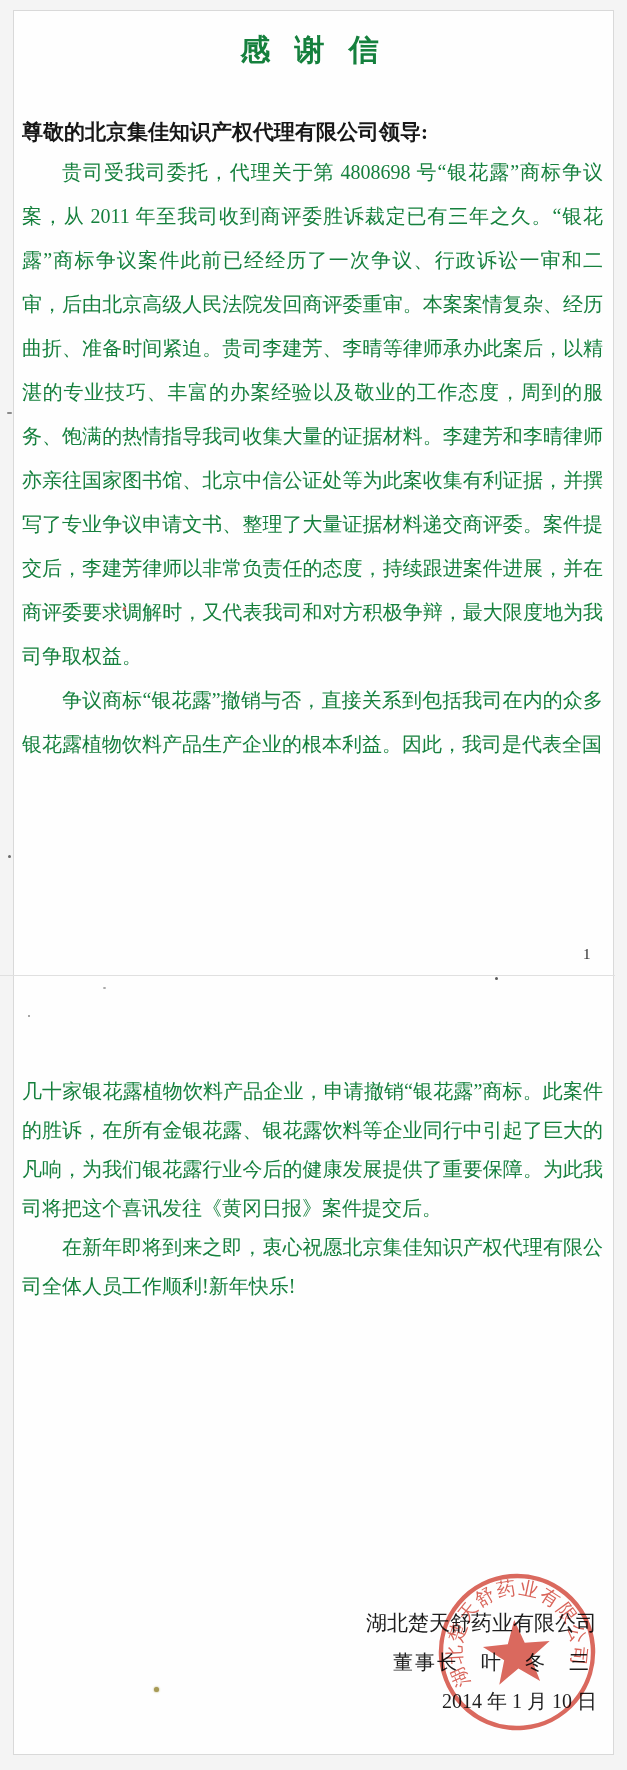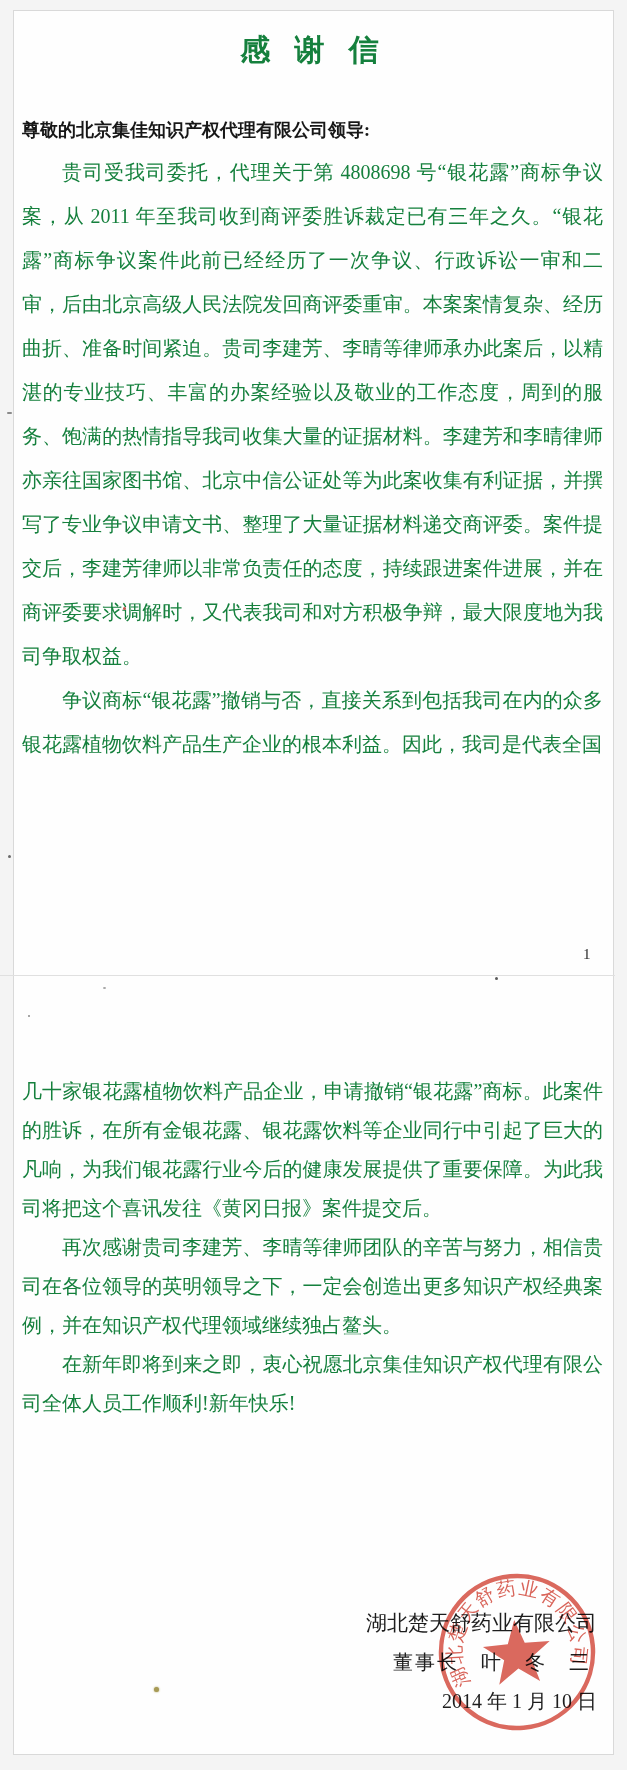--- a/index.html
+++ b/index.html
@@ -20,21 +20,21 @@
   .title{
     position:absolute;left:0;top:30px;width:627px;
     text-align:center;
     font-size:30px;font-weight:700;
     letter-spacing:8px;
     font-family:"Liberation Sans","DejaVu Sans",sans-serif;
     color:#15803d;
   }
   .greeting{
     position:absolute;left:22px;top:118px;width:580px;
-    font-size:18px;font-weight:700;
+    font-size:21px;font-weight:700;
     color:#171717;
   }
   .bodytext{
     position:absolute;left:22px;width:581px;
     font-size:20px;
     text-align:justify;
     color:#15803d;
   }
   .body-p1{top:150px;line-height:44px;}
   .body-p2{top:1072px;line-height:39px;}
@@ -90,21 +90,20 @@
 <div class="bodytext body-p1">
   <p>贵司受我司委托，代理关于第 4808698 号“银花露”商标争议案，从 2011 年至我司收到商评委胜诉裁定已有三年之久。“银花露”商标争议案件此前已经经历了一次争议、行政诉讼一审和二审，后由北京高级人民法院发回商评委重审。本案案情复杂、经历曲折、准备时间紧迫。贵司李建芳、李晴等律师承办此案后，以精湛的专业技巧、丰富的办案经验以及敬业的工作态度，周到的服务、饱满的热情指导我司收集大量的证据材料。李建芳和李晴律师亦亲往国家图书馆、北京中信公证处等为此案收集有利证据，并撰写了专业争议申请文书、整理了大量证据材料递交商评委。案件提交后，李建芳律师以非常负责任的态度，持续跟进案件进展，并在商评委要求调解时，又代表我司和对方积极争辩，最大限度地为我司争取权益。</p>
   <p>争议商标“银花露”撤销与否，直接关系到包括我司在内的众多银花露植物饮料产品生产企业的根本利益。因此，我司是代表全国</p>
 </div>
 
 <div class="page-number">1</div>
 <div class="page-seam"></div>
 
 <div class="bodytext body-p2">
   <p class="no-indent">几十家银花露植物饮料产品企业，申请撤销“银花露”商标。此案件的胜诉，在所有金银花露、银花露饮料等企业同行中引起了巨大的凡响，为我们银花露行业今后的健康发展提供了重要保障。为此我司将把这个喜讯发往《黄冈日报》案件提交后。</p>
-  <p>再次感谢贵司李建芳、李晴等律师团队的辛苦与努力，相信贵司在各位领导的英明领导之下，一定会创造出更多知识产权经典案例，并在知识产权代理领域继续独占鳌头。</p>
   <p>在新年即将到来之即，衷心祝愿北京集佳知识产权代理有限公司全体人员工作顺利!新年快乐!</p>
 </div>
 
 <div class="signature">
   <div class="company">湖北楚天舒药业有限公司</div>
   <div class="signer">董事长　叶　冬　三</div>
   <div class="date">2014 年 1 月 10 日</div>
 </div>
 
 <svg class="seal" viewBox="0 0 176 176" xmlns="http://www.w3.org/2000/svg">

